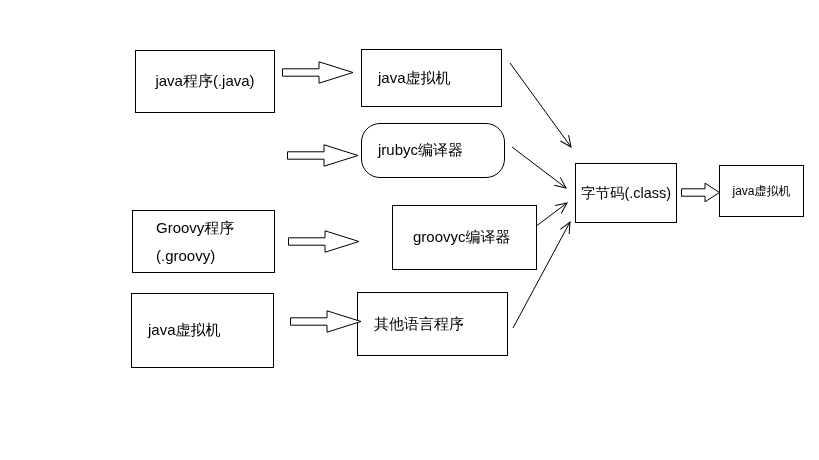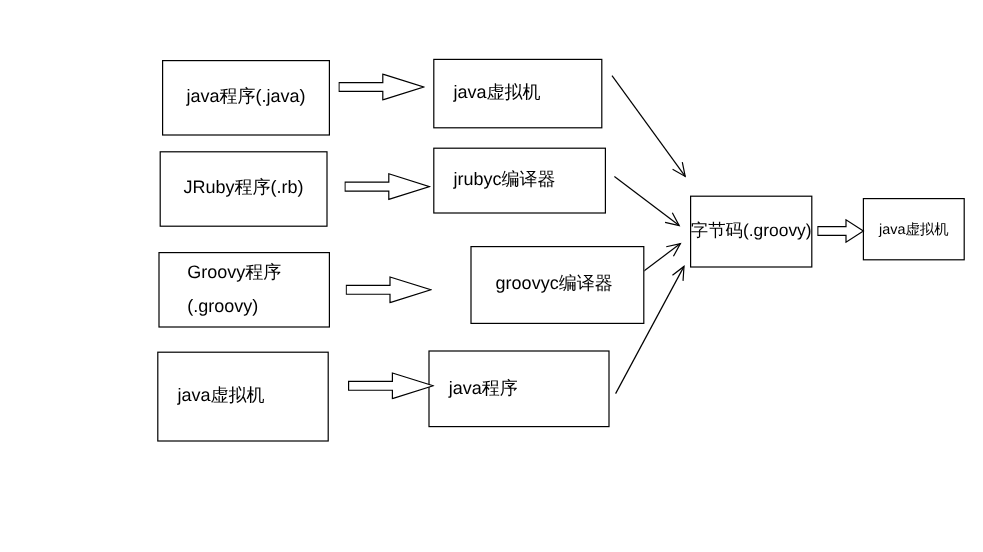--- a/index.html
+++ b/index.html
@@ -37,21 +37,21 @@
     line-height: 1.85;
     justify-content: flex-start;
   }
   
   .b-l1 { left: 135px; top:  50px; width: 140px; height: 63px; }
   .b-l2 { left: 133px; top: 126px; width: 140px; height: 63px; }
   .b-l3 { left: 132px; top: 210px; width: 143px; height: 63px; padding-left: 23px; }
   .b-l4 { left: 131px; top: 293px; width: 143px; height: 75px; padding-left: 16px; }
   
   .b-m1 { left: 361px; top:  49px; width: 141px; height: 58px; padding-left: 16px; }
-  .b-m2 { left: 361px; top: 123px; width: 144px; height: 55px; padding-left: 16px; }
+  .b-m2 { left: 361px; top: 123px; width: 144px; height: 55px; padding-left: 16px; border-radius: 19px; }
   .b-m3 { left: 360px; top: 205px; width: 145px; height: 65px; padding-left: 20px; margin-left: 32px; }
   .b-m4 { left: 357px; top: 292px; width: 151px; height: 64px; padding-left: 16px; }
   
   .b-bc  { left: 575px; top: 163px; width: 102px; height: 60px; font-size: 14.5px; }
   .b-jvm { left: 719px; top: 165px; width:  85px; height: 52px; font-size: 12px; }
 
   svg.overlay {
     position: absolute;
     left: 0; top: 0;
     width: 819px;
@@ -81,31 +81,30 @@
         <path d="M1,1 L12,6 L1,11" fill="none" stroke="#000000" stroke-width="1"></path>
       </marker>
     </defs>
     <line class="conn" x1="510" y1="63" x2="571" y2="147" marker-end="url(#openArrow)"></line>
     <line class="conn" x1="512" y1="147" x2="566" y2="188" marker-end="url(#openArrow)"></line>
     <line class="conn" x1="515" y1="242" x2="567" y2="203" marker-end="url(#openArrow)"></line>
     <line class="conn" x1="513" y1="328" x2="570" y2="222" marker-end="url(#openArrow)"></line>
   </svg>
 
   <div class="box b-l1">java程序(.java)</div>
-  <div class="box b-l2">JRuby程序(.rb)</div>
   <div class="box b-l3 two-line">Groovy程序
 (.groovy)</div>
   <div class="box b-l4 align-left">java虚拟机</div>
 
   <div class="box b-m1 align-left">java虚拟机</div>
   <div class="box b-m2 align-left">jrubyc编译器</div>
   <div class="box b-m3 align-left">groovyc编译器</div>
-  <div class="box b-m4 align-left">java程序</div>
+  <div class="box b-m4 align-left">其他语言程序</div>
 
-  <div class="box b-bc">字节码(.groovy)</div>
+  <div class="box b-bc">字节码(.class)</div>
   <div class="box b-jvm">java虚拟机</div>
 
   <svg class="barrow" style="left:282px; top:61px" width="72" height="23">
     <polygon points="0.5,7.8 37,7.8 37,0.8 71,11.5 37,22.2 37,15.2 0.5,15.2"></polygon>
   </svg>
   <svg class="barrow" style="left:287px; top:144px" width="72" height="23">
     <polygon points="0.5,7.8 37,7.8 37,0.8 71,11.5 37,22.2 37,15.2 0.5,15.2"></polygon>
   </svg>
   <svg class="barrow" style="left:288px; top:230px" width="72" height="23">
     <polygon points="0.5,7.8 37,7.8 37,0.8 71,11.5 37,22.2 37,15.2 0.5,15.2"></polygon>

